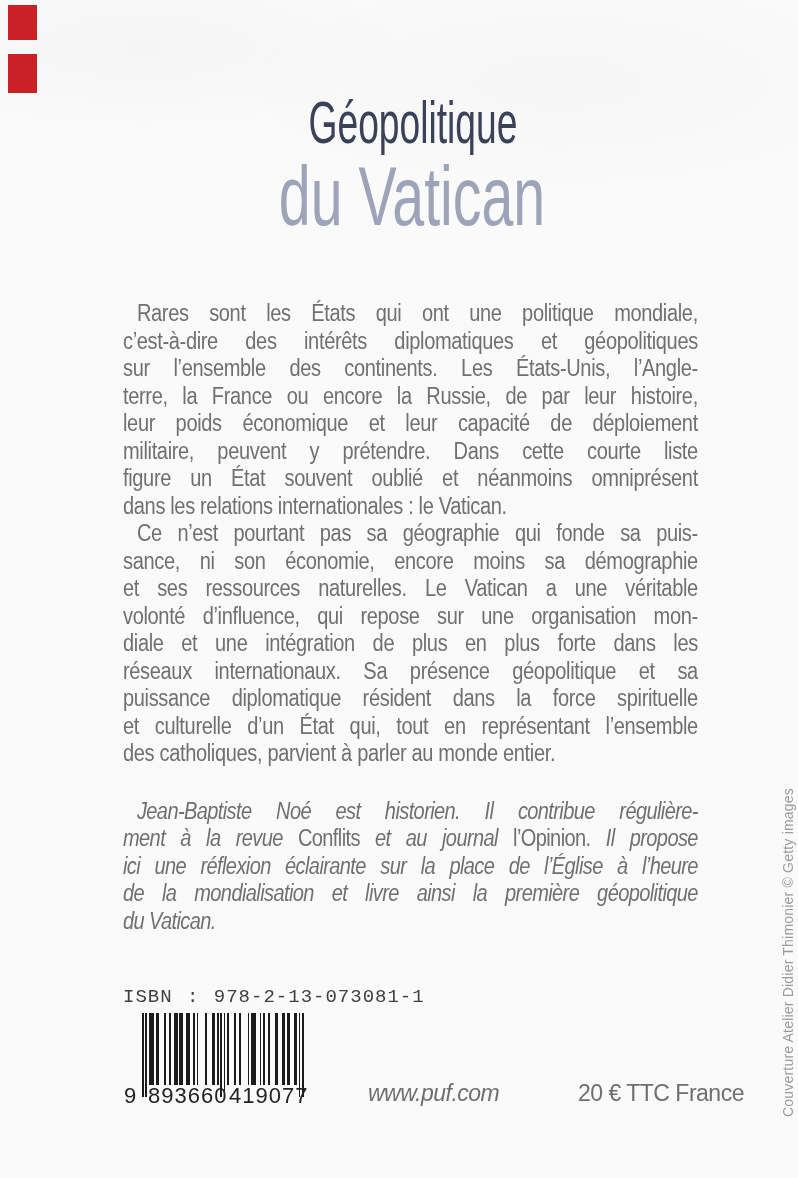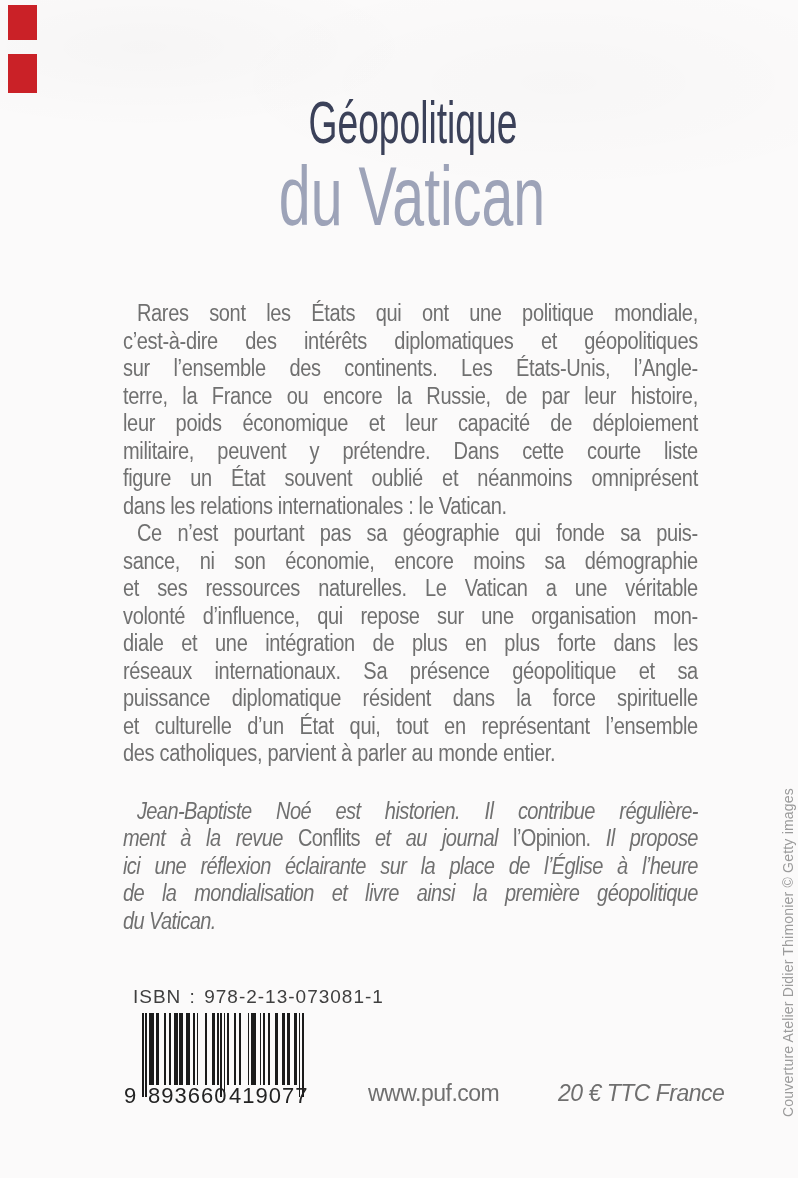--- a/index.html
+++ b/index.html
@@ -43,41 +43,41 @@
     text-align:justify;text-align-last:justify;
     white-space:nowrap;overflow:visible;
   }
   .body-block .bline.first{padding-left:16px;}
   .body-block .bline.last{text-align-last:left;}
   .body-block .para.it{font-style:italic;letter-spacing:-0.7px;}
   .body-block .para.it .seg-r{font-style:normal;}
 
   .isbn{
     position:absolute;left:123px;top:986px;
-    font-family:Liberation Sans, sans-serif;
-    font-size:19px;letter-spacing:1px;word-spacing:2px;margin-left:10px;
+    font-family:Liberation Mono, monospace;
+    font-size:19px;letter-spacing:1px;word-spacing:2px;
   }
 
   .barcode{
     position:absolute;left:142px;top:1013px;width:163px;height:84px;
     display:flex;align-items:flex-start;
   }
   .barcode .bc-mod{flex:none;width:1.705px;height:72px;}
   .barcode .bc-mod.guard{height:84px;}
   .bc-digit,.bc-group{
     position:absolute;top:1083px;
     font-size:22px;letter-spacing:1px;white-space:nowrap;
   }
   .bc-digit{left:124px;}
   .bc-group.g1{left:148px;}
   .bc-group.g2{left:229px;}
 
   .footer-label{position:absolute;top:1080px;font-size:23px;letter-spacing:-0.5px;white-space:nowrap;}
   .footer-site{left:368px;}
-  .footer-price{left:558px;font-style:italic;}
+  .footer-price{left:578px;}
 
   .credit{
     position:absolute;left:780px;top:1117px;
     transform:rotate(-90deg);transform-origin:0 0;
     font-size:14px;letter-spacing:0.2px;white-space:nowrap;
   }
 </style>
 </head>
 <body>
 
@@ -216,18 +216,18 @@
       <div class="bc-mod" style="background: rgb(27, 27, 27);"></div>
       <div class="bc-mod"></div>
       <div class="bc-mod guard" style="background: rgb(27, 27, 27);"></div>
       <div class="bc-mod guard"></div>
       <div class="bc-mod guard" style="background: rgb(27, 27, 27);"></div>
     </div>
   <span class="bc-digit" style="color: rgb(35, 35, 35);">9</span>
   <span class="bc-group g1" style="color: rgb(35, 35, 35);">893660</span>
   <span class="bc-group g2" style="color: rgb(35, 35, 35);">419077</span>
 
-  <div class="footer-label footer-site" style="color: rgb(111, 111, 111);">www.puf.com</div>
+  <div class="footer-label footer-site" style="color: rgb(111, 111, 111); font-style: italic;">www.puf.com</div>
   <div class="footer-label footer-price" style="color: rgb(111, 111, 111);">20 € TTC France</div>
 
   <div class="credit" style="color: rgb(155, 155, 155);">Couverture Atelier Didier Thimonier © Getty images</div>
 
 </div>
 
 </body></html>

